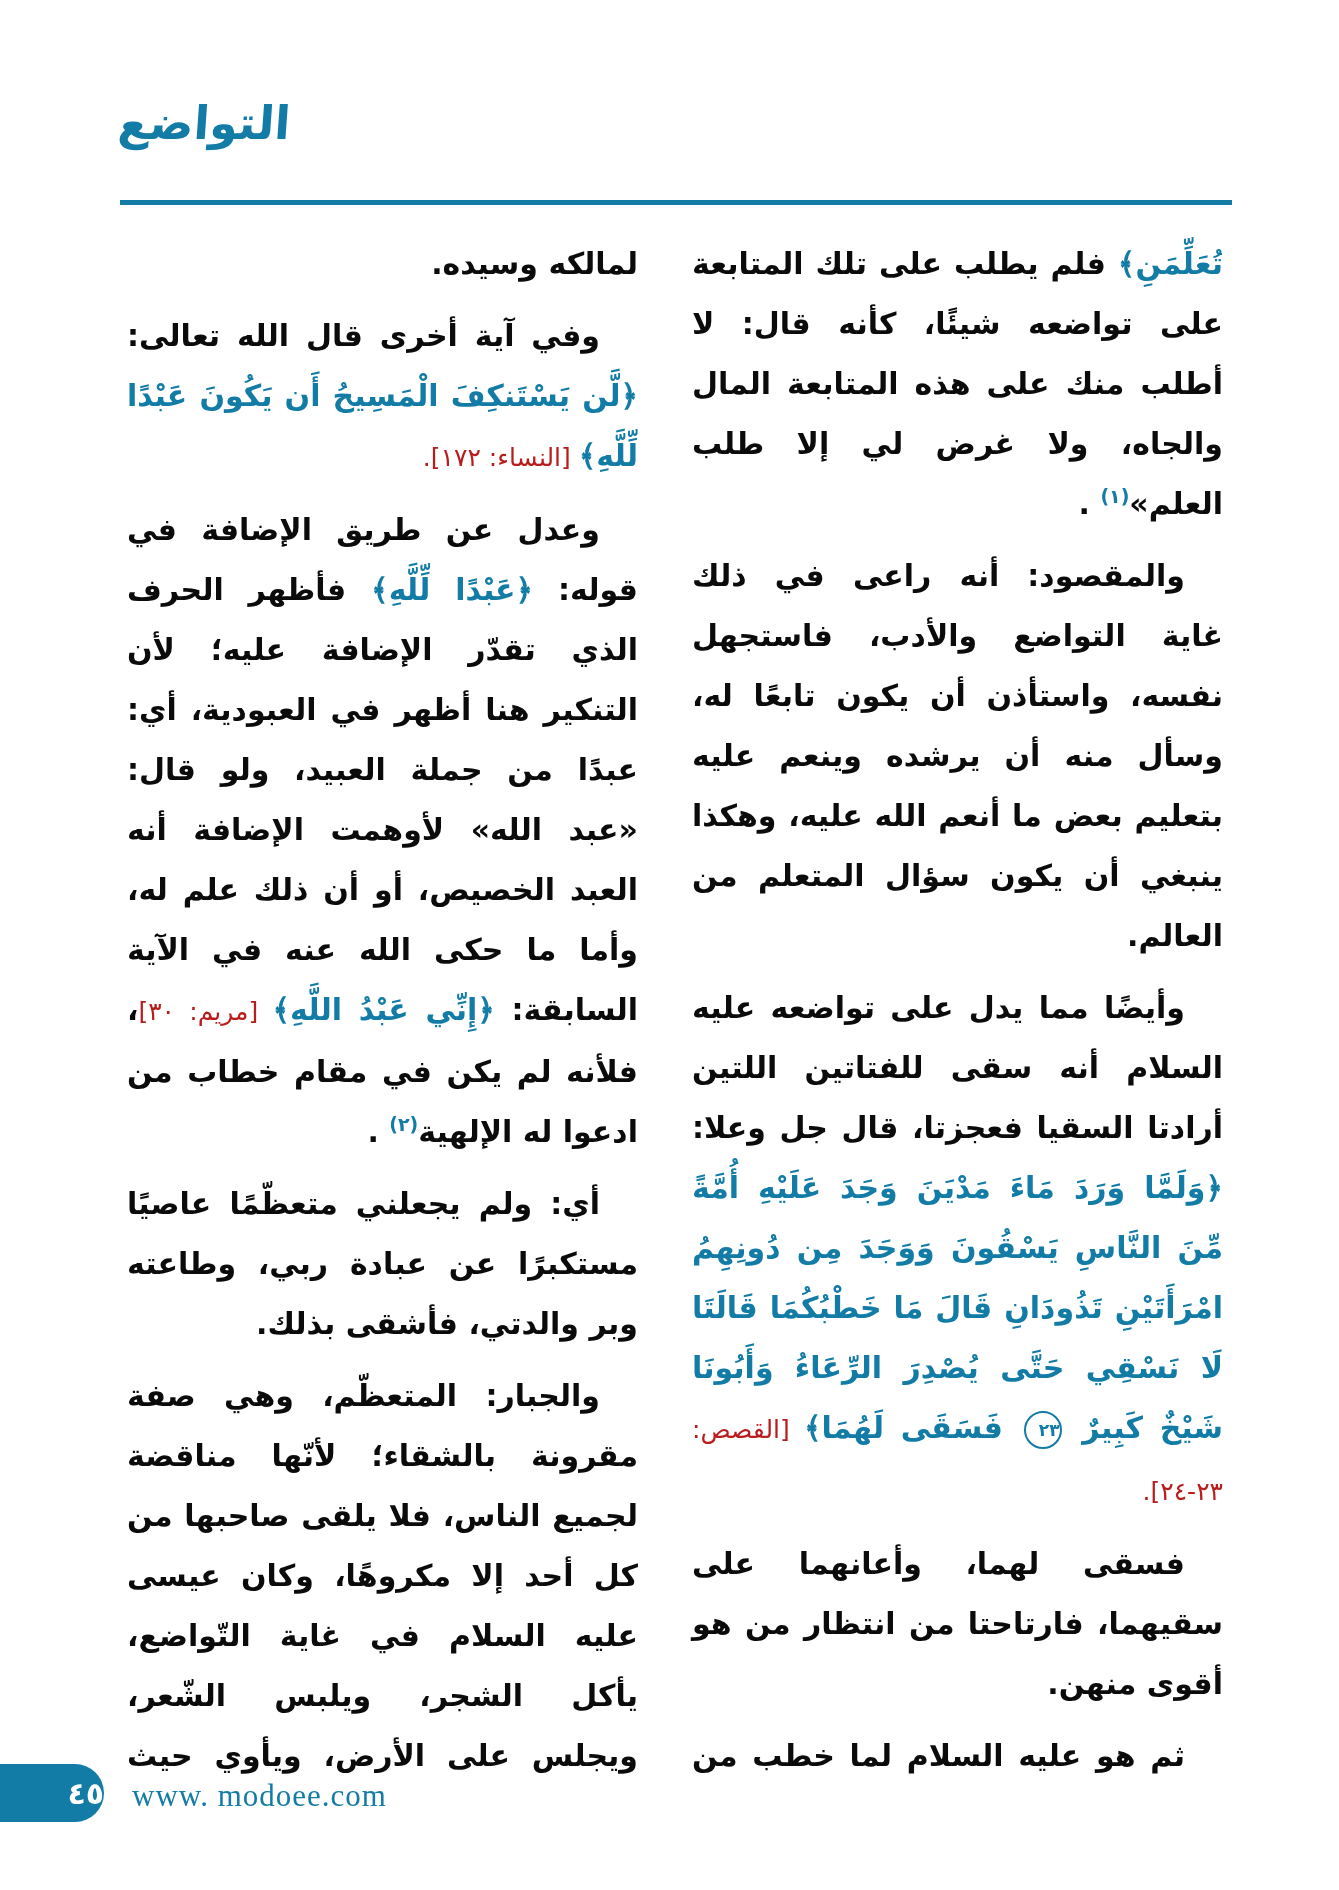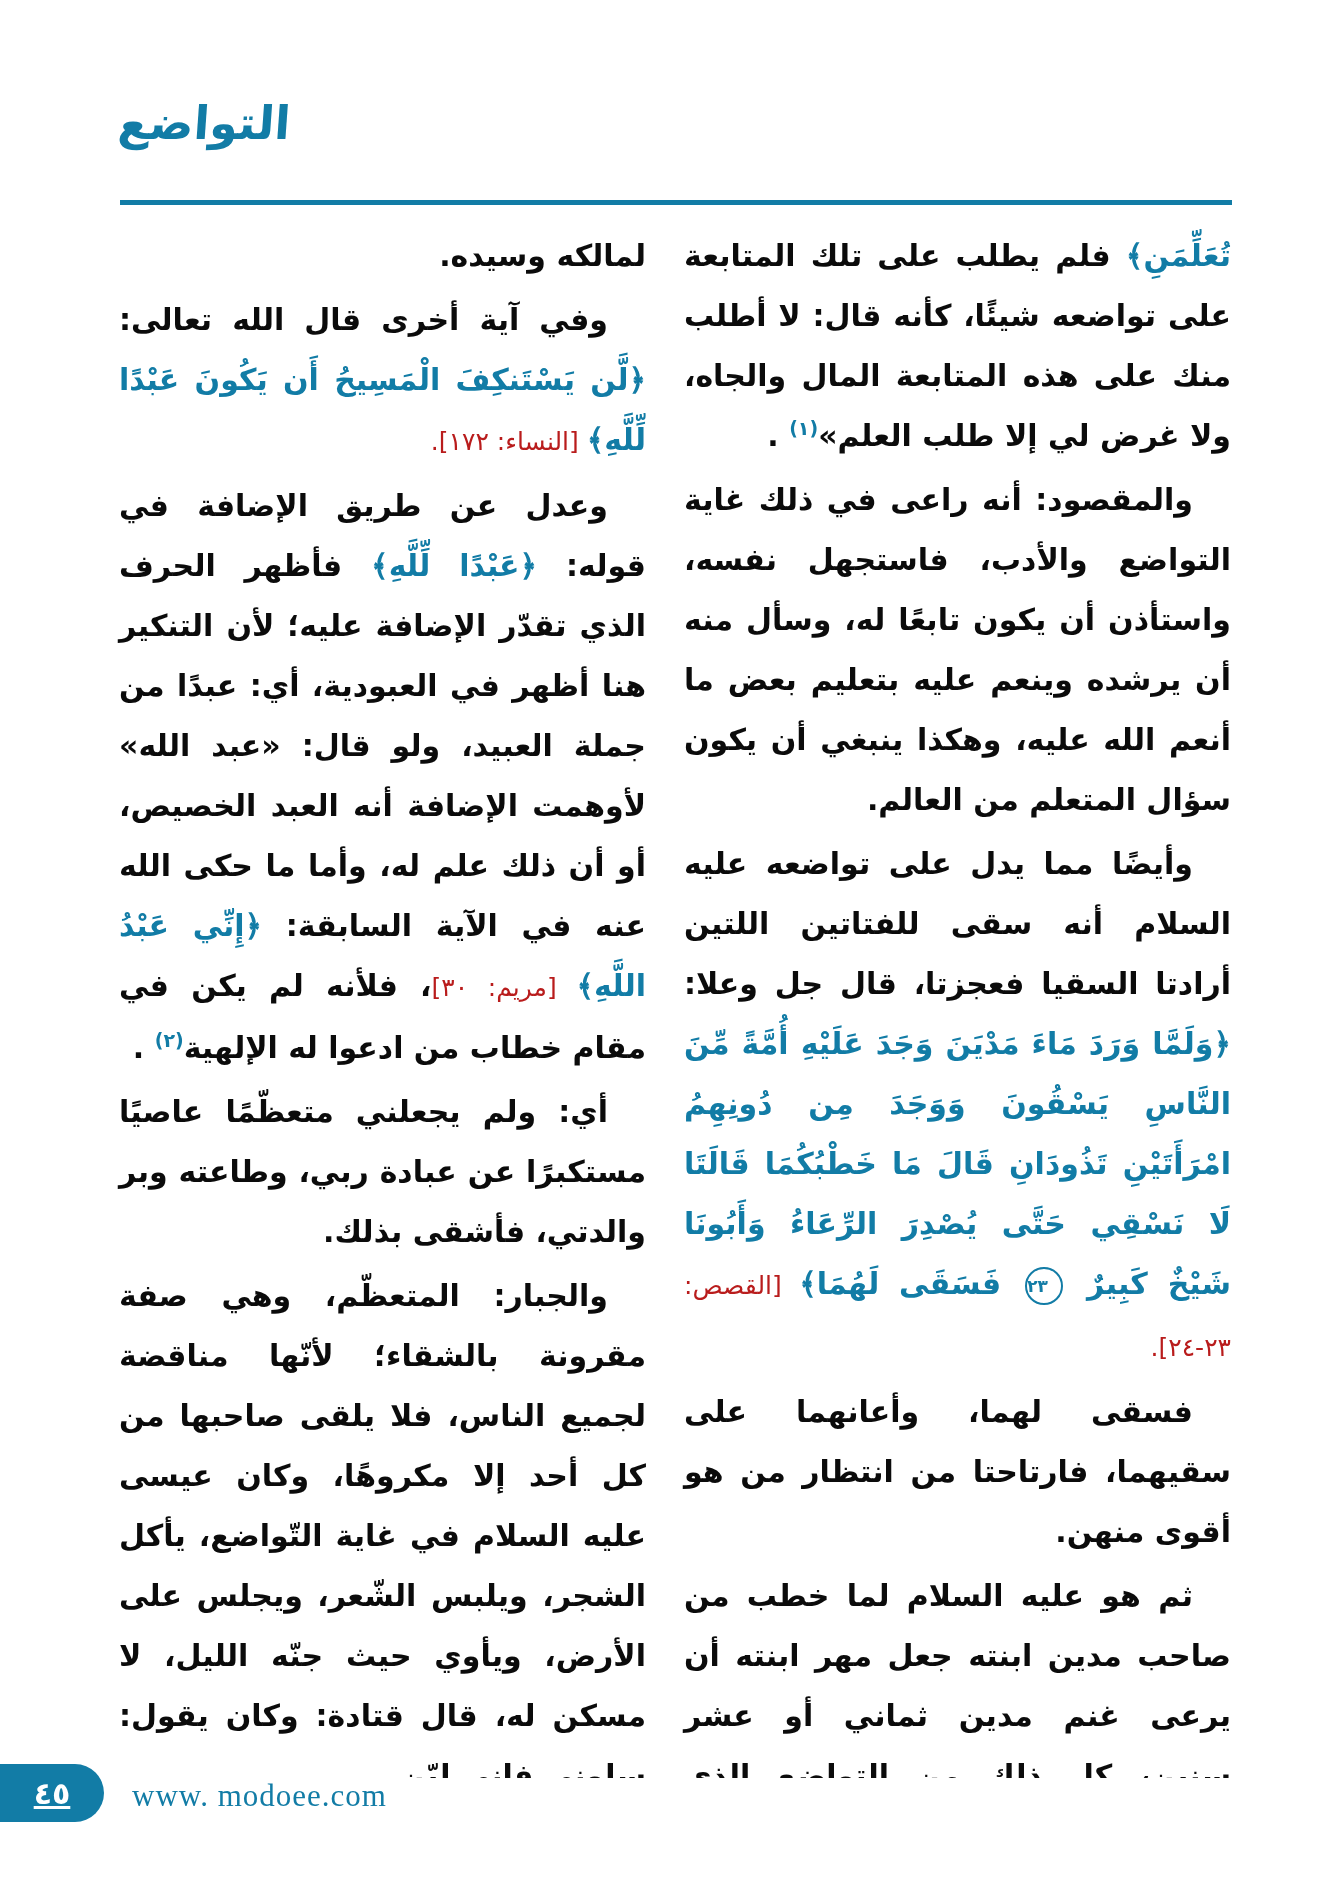--- a/index.html
+++ b/index.html
@@ -28,50 +28,50 @@
   
   .content {
     position: absolute; top: 222px; right: 104px; left: 115px;
     height: 1556px;
     display: flex; gap: 30px;
   }
   .col { display: flex; flex-direction: column; overflow: hidden; }
   .col-right { flex: 0 0 555px; }
   .col-left  { flex: 0 0 535px; }
   .para {
-    margin: 4px;
+    margin: 12px;
     color: var(--ink);
     font-size: 30px; font-weight: bold;
     line-height: 60px;
     text-align: justify;
   }
   .para.indent { text-indent: 38px; }
   .run-quran { color: var(--accent); }
   .run-cite  { font-size: 25px; font-weight: normal; color: #b91c1c; }
   .run-ref   {
     color: var(--accent);
     font-size: 19px; vertical-align: super; line-height: 0;
   }
   .run-verse {
     display: inline-block;
     color: var(--accent);
     border: 2px solid var(--accent);
     border-radius: 50%;
     width: 34px; height: 34px; line-height: 34px;
-    font-size: 17px; text-align: left; text-indent: 0;
+    font-size: 17px; text-align: right; text-indent: 0;
     vertical-align: middle; margin: 0 4px;
   }
   
   .page-badge {
     position: absolute; left: 0; bottom: 68px;
     width: 104px; height: 58px;
     background: var(--accent);
     border-radius: 0 29px 29px 0;
     color: #fff; font-size: 30px; font-weight: bold;
-    display: flex; align-items: center; justify-content: center; text-decoration: underline;
+    display: flex; align-items: center; 
   }
   .footer-url {
     position: absolute; left: 132px; bottom: 76px;
     direction: ltr;
     color: var(--accent);
     font-size: 31px; font-weight: normal;
     letter-spacing: 1px;
     font-family: Liberation Serif, serif;
   }
 </style>

